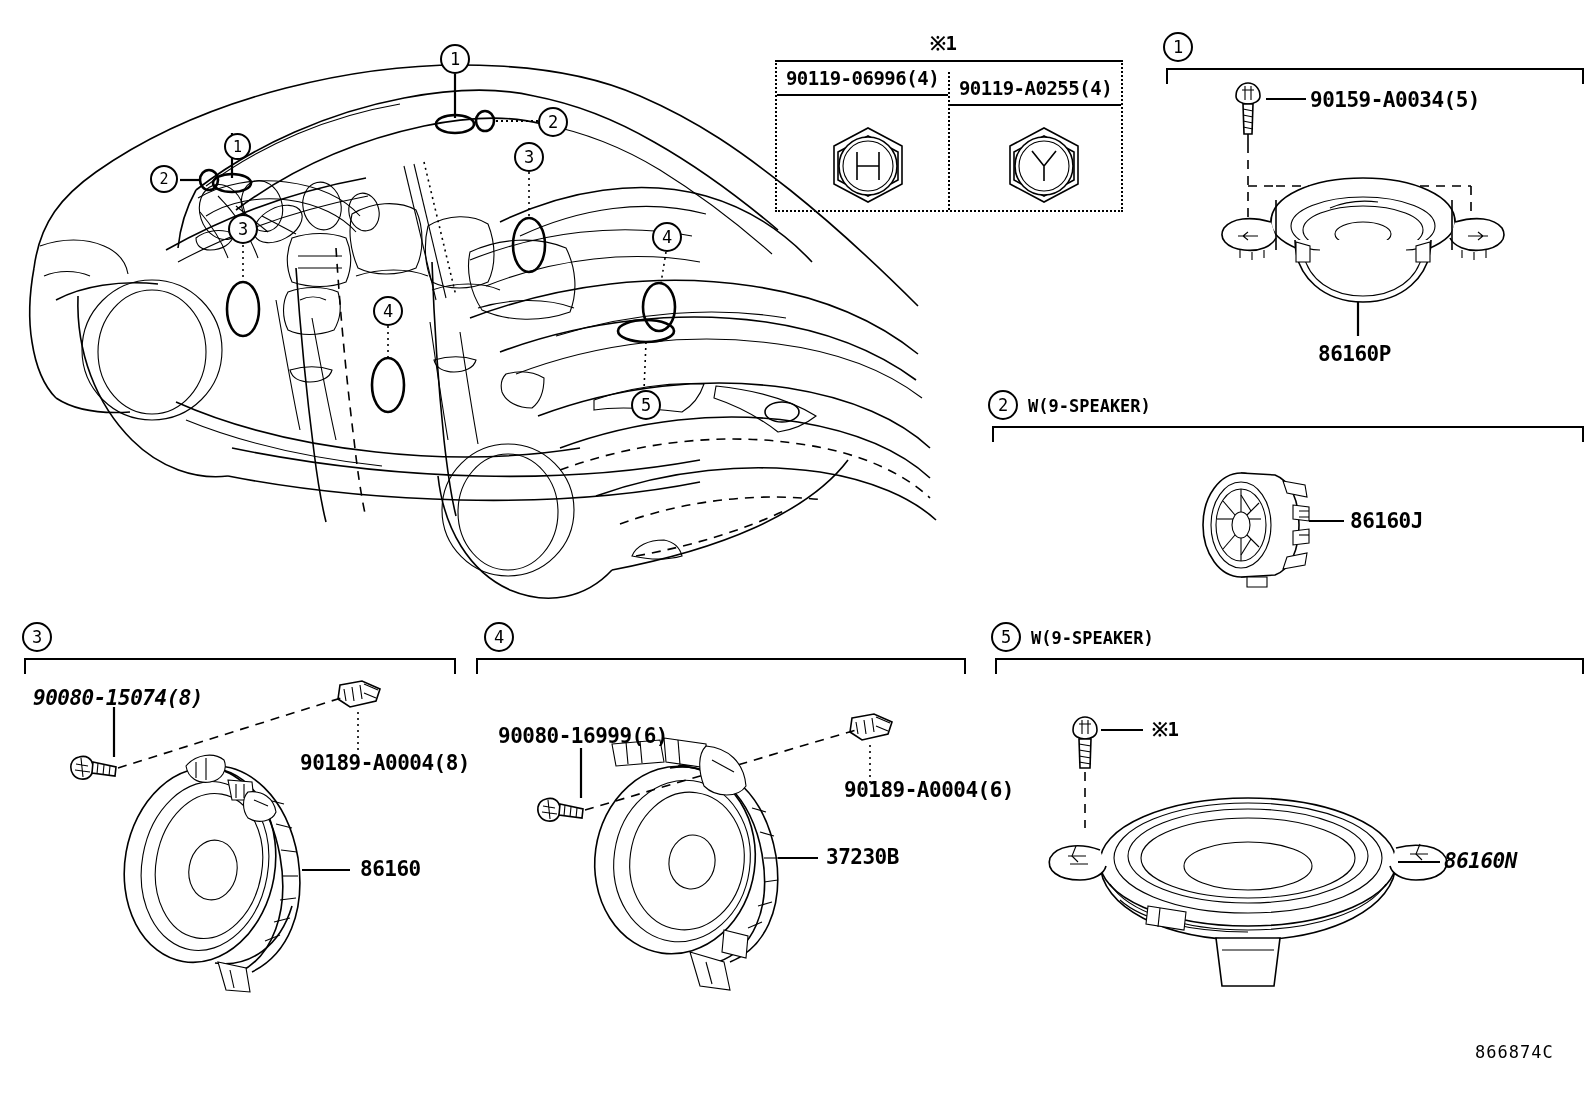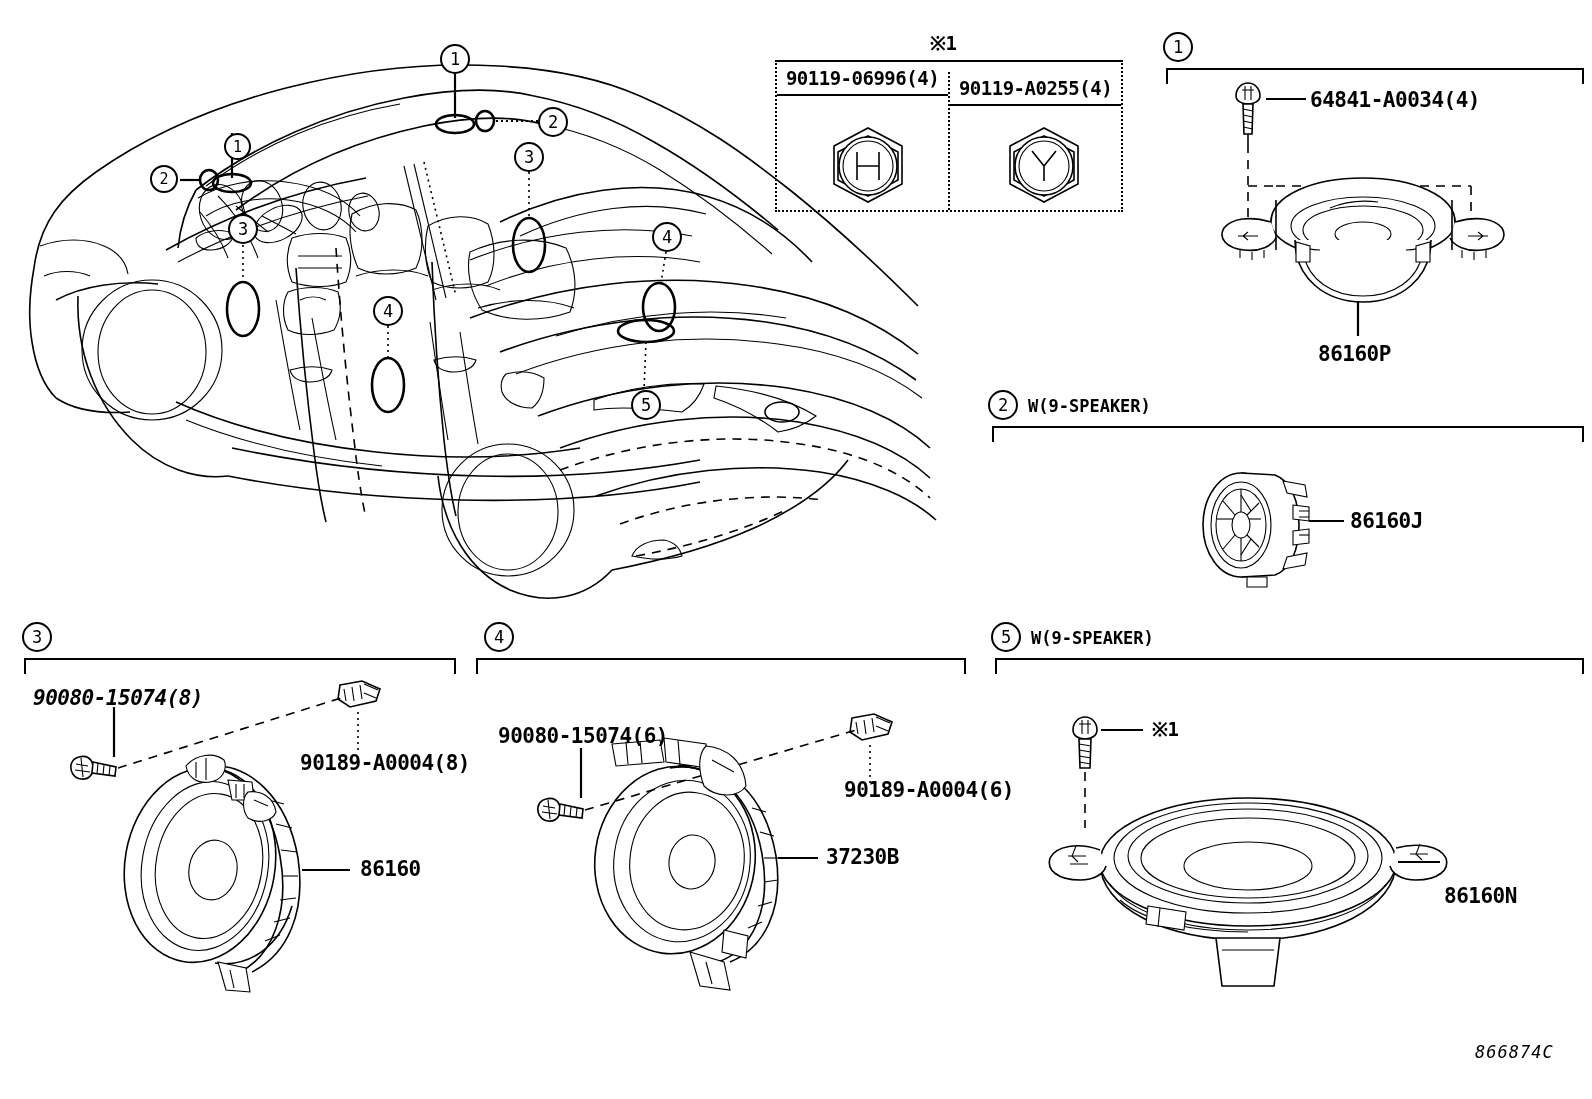--- a/index.html
+++ b/index.html
@@ -27,21 +27,20 @@
     font-weight: bold;
   }
   .cond {
     font-size: 17px;
     font-weight: bold;
     letter-spacing: 0px;
   }
   .diagcode {
     font-size: 17px;
     letter-spacing: 1px;
-    font-style: italic;
   }
   .refmark {
     font-size: 19px;
     font-weight: bold;
   }
   .tblhdr {
     font-size: 19px;
     font-weight: bold;
     letter-spacing: -0.5px;
   }
@@ -530,41 +529,41 @@
     <div class="ref-col">
       <div class="ref-head">
         <span class="lbl tblhdr" style="position:static;">90119-A0255(4)</span>
       </div>
       <div class="ref-body"></div>
     </div>
   </div>
 
   <div class="callout" style="left:1163px; top:32px;">1</div>
   <div class="bracket" style="left:1166px; top:68px; width:418px;"></div>
-  <div class="lbl partno" style="left:1310px; top:88px;">64841-A0034(4)</div>
+  <div class="lbl partno" style="left:1310px; top:88px;">90159-A0034(5)</div>
   <div class="lbl partno" style="left:1318px; top:342px;">86160P</div>
 
   <div class="callout" style="left:988px; top:390px;">2</div>
   <div class="lbl cond" style="left:1028px; top:396px;">W(9-SPEAKER)</div>
   <div class="bracket" style="left:992px; top:426px; width:592px;"></div>
   <div class="lbl partno" style="left:1350px; top:509px;">86160J</div>
 
   <div class="callout" style="left:22px; top:622px;">3</div>
   <div class="bracket" style="left:24px; top:658px; width:432px;"></div>
   <div class="lbl partno" style="left:33px; top:686px;font-style:italic;">90080-15074(8)</div>
   <div class="lbl partno" style="left:300px; top:751px;">90189-A0004(8)</div>
   <div class="lbl partno" style="left:360px; top:857px;">86160</div>
 
   <div class="callout" style="left:484px; top:622px;">4</div>
   <div class="bracket" style="left:476px; top:658px; width:490px;"></div>
-  <div class="lbl partno" style="left:498px; top:724px;">90080-15074(6)</div>
+  <div class="lbl partno" style="left:498px; top:724px;">90080-16999(6)</div>
   <div class="lbl partno" style="left:812px; top:778px;margin-left:32px;">90189-A0004(6)</div>
   <div class="lbl partno" style="left:826px; top:845px;">37230B</div>
 
   <div class="callout" style="left:991px; top:622px;">5</div>
   <div class="lbl cond" style="left:1031px; top:628px;">W(9-SPEAKER)</div>
   <div class="bracket" style="left:995px; top:658px; width:589px;"></div>
   <div class="lbl refmark" style="left:1152px; top:716px;">※1</div>
-  <div class="lbl partno" style="left:1444px; top:884px;">86160N</div>
+  <div class="lbl partno" style="left:1444px; top:849px;font-style:italic;">86160N</div>
 
   <div class="lbl diagcode" style="left:1475px; top:1042px;">866874C</div>
 
 </div>
 
 </body></html>

